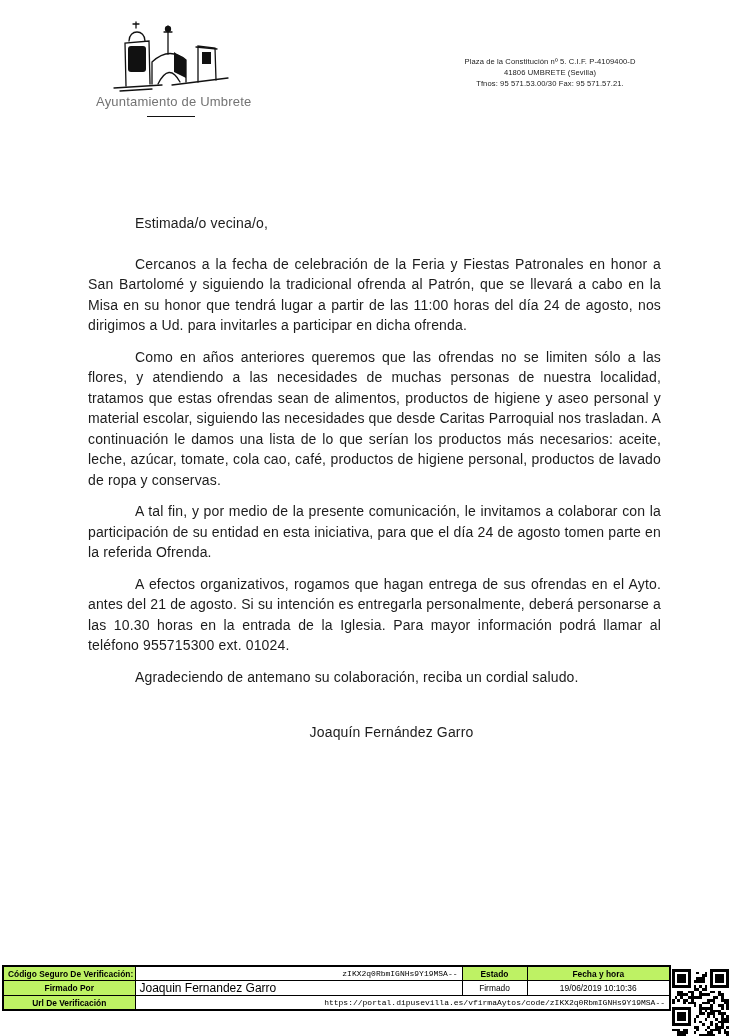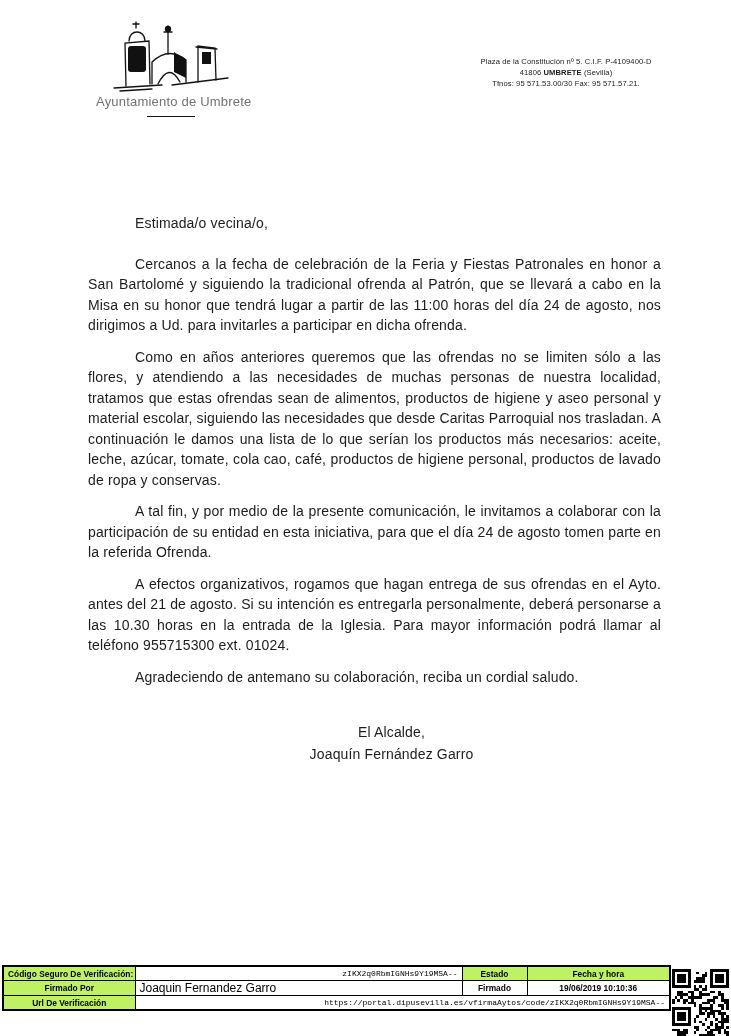--- a/index.html
+++ b/index.html
@@ -6,44 +6,44 @@
   body{
     width:731px;height:1036px;background:#ffffff;position:relative;
     overflow:hidden;font-family:"Liberation Sans",sans-serif;color:#1c1c1c;
   }
   
   .logo-block{position:absolute;left:96px;top:16px;width:150px;text-align:center;}
   .logo-art{display:block;margin:0 auto;}
   .org-name{font-size:13px;letter-spacing:.2px;color:#737373;margin-top:2px;white-space:nowrap;}
   .org-rule{width:48px;height:0;border-top:1.6px solid #111;margin:7px auto 0 auto;}
   .contact-block{
-    position:absolute;top:56px;right:10px;width:310px;text-align:center;
+    position:absolute;top:56px;right:26px;width:310px;text-align:center;
     font-size:7.6px;line-height:11px;color:#1a1a1a;letter-spacing:.1px;
   }
-  .contact-block b{font-weight:bold;text-align:right;}
+  .contact-block b{font-weight:normal;text-align:right;}
   .email-link{color:#1a1a1a;text-decoration:underline;}
   
   .letter{
     position:absolute;left:88px;top:213px;width:573px;
     font-size:14px;line-height:20.5px;text-align:justify;letter-spacing:.15px;
   }
   .letter p{margin:0 0 11px 0;text-indent:47px;}
   .letter p.greeting{margin-bottom:20px;text-align:left;}
   .signature{margin-top:35px;text-align:center;transform:translateX(17px);line-height:21.5px;}
   
   .vtable-wrap{position:absolute;left:2px;top:965px;}
   table.vtable{border-collapse:collapse;table-layout:fixed;width:667px;
     font-size:8.2px;color:#000;}
   table.vtable td{border:1px solid #000;padding:0 4px;height:13px;overflow:hidden;
     white-space:nowrap;}
   table.vtable{border:2px solid #000;}
   td.lbl{background:#bef264;font-weight:bold;text-align:center;font-size:8.4px;}
   td.mono{font-family:"Liberation Mono","DejaVu Sans Mono",monospace;text-align:right;font-size:8px;}
   td.val-left{text-align:left;font-size:12px;}
-  td.val-center{text-align:center;font-size:8.4px;font-weight:bold;}
+  td.val-center{text-align:center;font-size:8.4px;}
   td.url-cell{height:24px;}
   
   .qr{position:absolute;left:672px;top:969px;width:57px;height:67px;overflow:hidden;}
 </style>
 </head>
 <body>
 
 <div class="logo-block">
   <svg class="logo-art" width="118" height="76" viewBox="0 0 118 76">
     <g fill="none" stroke="#111" stroke-width="1.3" stroke-linecap="round">
@@ -80,21 +80,20 @@
 </div>
 
 <div class="letter">
   <p class="greeting">Estimada/o vecina/o,</p>
   <p>Cercanos a la fecha de celebración de la Feria y Fiestas Patronales en honor a San Bartolomé y siguiendo la tradicional ofrenda al Patrón, que se llevará a cabo en la Misa en su honor que tendrá lugar a partir de las 11:00 horas del día 24 de agosto, nos dirigimos a Ud. para invitarles a participar en dicha ofrenda.</p>
   <p>Como en años anteriores queremos que las ofrendas no se limiten sólo a las flores, y atendiendo a las necesidades de muchas personas de nuestra localidad, tratamos que estas ofrendas sean de alimentos, productos de higiene y aseo personal y material escolar, siguiendo las necesidades que desde Caritas Parroquial nos trasladan. A continuación le damos una lista de lo que serían los productos más necesarios: aceite, leche, azúcar, tomate, cola cao, café, productos de higiene personal, productos de lavado de ropa y conservas.</p>
   <p>A tal fin, y por medio de la presente comunicación, le invitamos a colaborar con la participación de su entidad en esta iniciativa, para que el día 24 de agosto tomen parte en la referida Ofrenda.</p>
   <p>A efectos organizativos, rogamos que hagan entrega de sus ofrendas en el Ayto. antes del 21 de agosto. Si su intención es entregarla personalmente, deberá personarse a las 10.30 horas en la entrada de la Iglesia. Para mayor información podrá llamar al teléfono 955715300 ext. 01024.</p>
   <p>Agradeciendo de antemano su colaboración, reciba un cordial saludo.</p>
   <div class="signature">
-    <div>El Alcalde,</div>
     <div>Joaquín Fernández Garro</div>
   </div>
 </div>
 
 <div class="vtable-wrap">
   <table class="vtable">
     <colgroup>
       <col style="width:132px">
         <col style="width:327px">
         <col style="width:65px">

